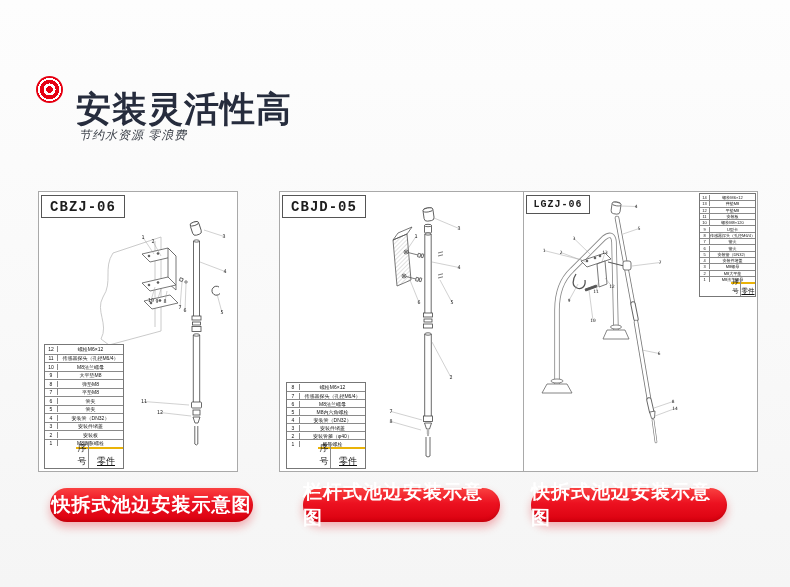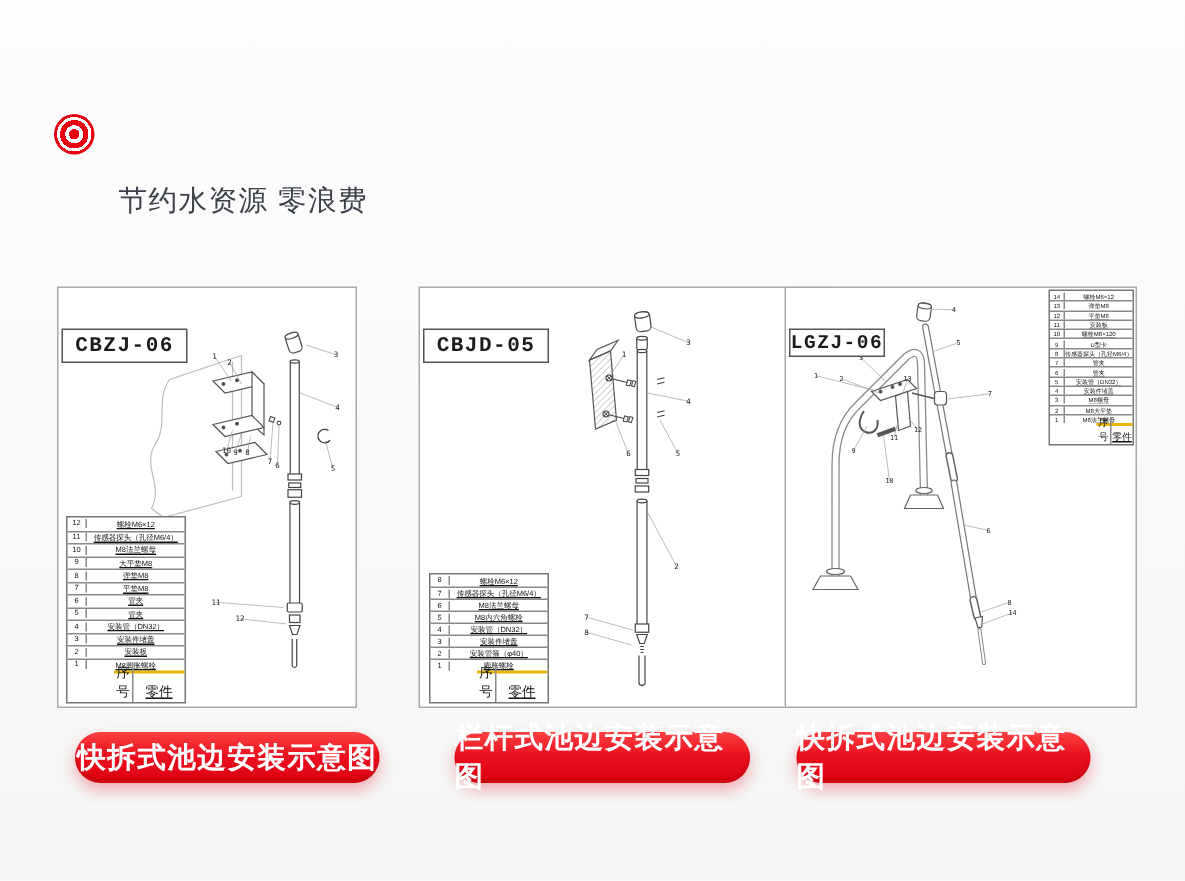--- a/index.html
+++ b/index.html
@@ -3,31 +3,31 @@
 <meta charset="utf-8">
 <style>
   html,body{margin:0;padding:0;}
   .page{position:relative;width:790px;height:587px;overflow:hidden;
         background:linear-gradient(180deg,#fdfdfd 0%,#f9f9f9 55%,#f5f5f5 100%);
         font-family:"Liberation Sans","DejaVu Sans",sans-serif;}
   
   .bullseye{position:absolute;left:36px;top:76px;width:27px;height:27px;border-radius:50%;
     background:radial-gradient(circle at 50% 50%,#e60012 0 3.5px,#ffffff 3.5px 6px,#e60012 6px 9.5px,#ffffff 9.5px 11.5px,#e60012 11.5px 13.5px);}
   .title{position:absolute;left:76px;top:64px;font-size:35px;font-weight:800;color:#262c3d;letter-spacing:1px;line-height:44px;}
-  .subtitle{position:absolute;left:79px;top:122px;font-size:19px;color:#3b4049;letter-spacing:1px;line-height:26px;}
+  .subtitle{position:absolute;left:79px;top:122px;font-size:12px;color:#3b4049;letter-spacing:1px;line-height:26px;font-style:italic;}
   
   .panel{position:absolute;top:191px;height:281px;background:#ffffff;border:1px solid #a9a9a9;box-sizing:border-box;}
   .p1{left:38px;width:200px;}
   .p2{left:279px;width:276px;}
   .p3{left:523px;width:235px;}
   .pcode{position:absolute;background:#fff;border:1px solid #555;color:#1d1d1d;
          font-family:"Liberation Mono","DejaVu Sans Mono",monospace;font-weight:700;
-         display:flex;align-items:center;justify-content:center;letter-spacing:1px;margin-top:24px;}
+         display:flex;align-items:center;justify-content:center;letter-spacing:1px;}
   .p1 .pcode,.p2 .pcode{left:2px;top:3px;width:82px;height:21px;font-size:14px;}
-  .p3 .pcode{left:2px;top:3px;width:62px;height:17px;font-size:13px;}
+  .p3 .pcode{left:2px;top:3px;width:62px;height:17px;font-size:10px;}
   .dsvg{position:absolute;left:0;top:0;}
   
   .ptable{position:absolute;background:#fff;border:1px solid #777;box-sizing:border-box;color:#111;}
   .prow{display:flex;align-items:center;box-sizing:border-box;}
   .prow + .prow{border-top:0.5px solid #8a8a8a;}
   .pcell-n{text-align:center;border-right:0.5px solid #8a8a8a;box-sizing:border-box;flex:none;}
   .pcell-name{flex:1;text-align:center;white-space:nowrap;overflow:hidden;text-decoration:underline;}
   .pfoot{display:flex;align-items:flex-end;border-top:2px solid #eab308;box-sizing:border-box;margin-left:31px;}
   .t1{left:5px;top:152px;width:80px;}
   .t1 .prow{height:8.5px;font-size:5px;}
@@ -55,20 +55,21 @@
   .b1{left:50px;width:203px;font-family:Liberation Serif, serif;}
   .b2{left:303px;width:197px;}
   .b3{left:531px;width:196px;}
 </style>
 </head>
 <body>
 
 <div class="page">
 
   <span class="bullseye"></span>
+  <h1 class="title">安装灵活性高</h1>
   <div class="subtitle">节约水资源 零浪费</div>
 
   <div class="panel p1">
     <svg id="dsvg0" class="dsvg" width="198" height="279" viewBox="0 0 198 279">
       <g stroke="#bcbcbc" fill="none" stroke-width="0.8">
         <path d="M122,45 L74,61"></path>
           <path d="M122,45 L122,139"></path>
           <path d="M70,153 L122,139"></path>
         <path d="M74,61 C64,76 74,90 64,105 C56,119 70,132 62,147 L70,153"></path>
         <path d="M116,49 L116,135"></path>

